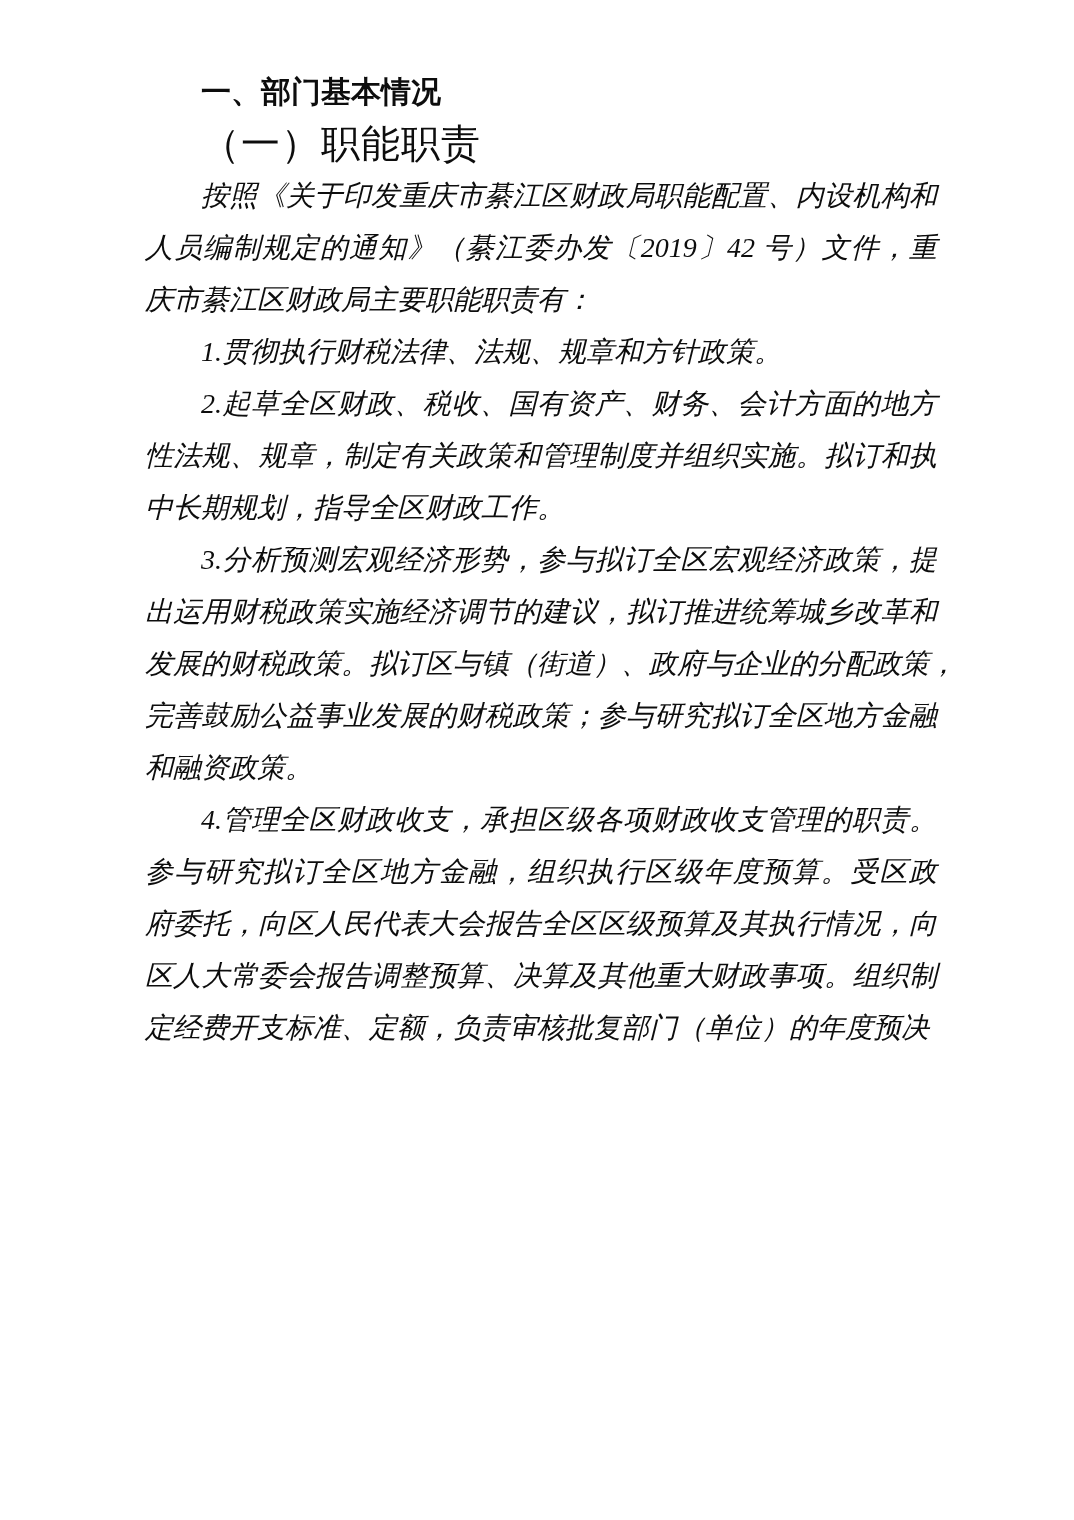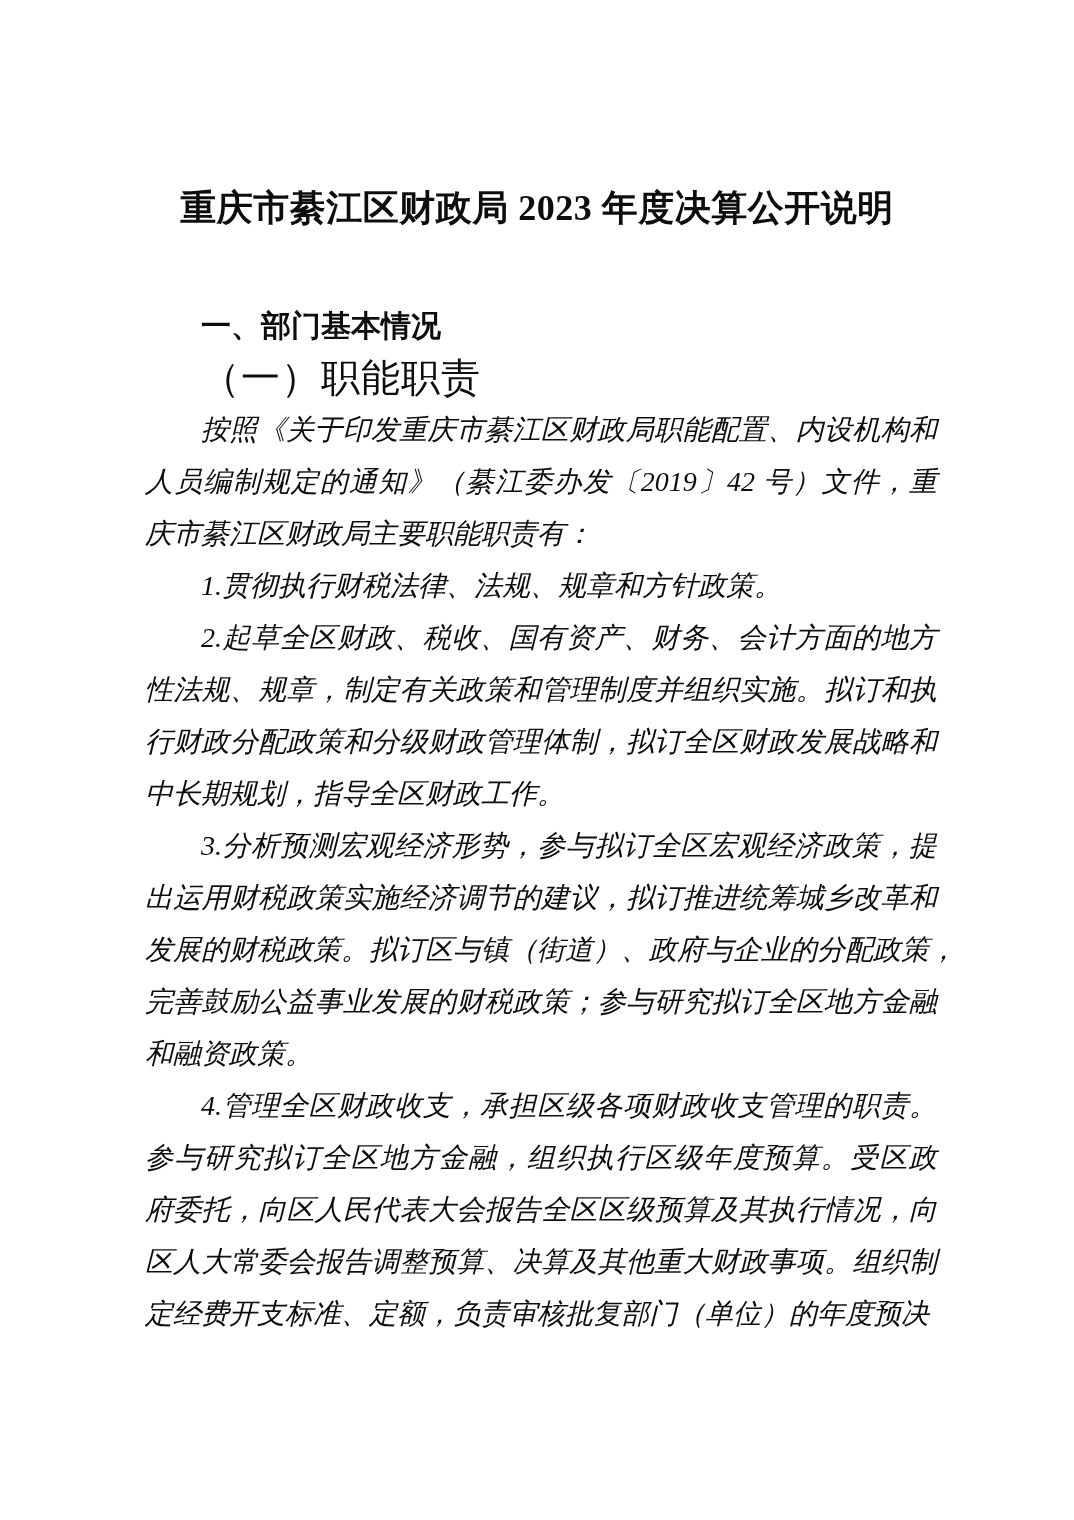--- a/index.html
+++ b/index.html
@@ -57,36 +57,34 @@
   .line.first { text-indent: 56px; }
   .line.last {
     text-align: left;
     text-align-last: left;
   }
 </style>
 </head>
 <body>
 
 <div class="page">
-  <h1 class="doc-title">重庆市綦江区财政局 2023 年度决算公开说明</h1>
   <div class="doc-body">
       <div class="h1-line">一、部门基本情况</div>
       <div class="h2-line">（一）职能职责</div>
       <div class="para">
         <div class="line first">按照《关于印发重庆市綦江区财政局职能配置、内设机构和</div>
         <div class="line">人员编制规定的通知》（綦江委办发〔2019〕42 号）文件，重</div>
         <div class="line last">庆市綦江区财政局主要职能职责有：</div>
       </div>
       <div class="para">
         <div class="line first last">1.贯彻执行财税法律、法规、规章和方针政策。</div>
       </div>
       <div class="para">
         <div class="line first">2.起草全区财政、税收、国有资产、财务、会计方面的地方</div>
         <div class="line">性法规、规章，制定有关政策和管理制度并组织实施。拟订和执</div>
-        <div class="line">行财政分配政策和分级财政管理体制，拟订全区财政发展战略和</div>
         <div class="line last">中长期规划，指导全区财政工作。</div>
       </div>
       <div class="para">
         <div class="line first">3.分析预测宏观经济形势，参与拟订全区宏观经济政策，提</div>
         <div class="line">出运用财税政策实施经济调节的建议，拟订推进统筹城乡改革和</div>
         <div class="line">发展的财税政策。拟订区与镇（街道）、政府与企业的分配政策，</div>
         <div class="line">完善鼓励公益事业发展的财税政策；参与研究拟订全区地方金融</div>
         <div class="line last">和融资政策。</div>
       </div>
       <div class="para">

